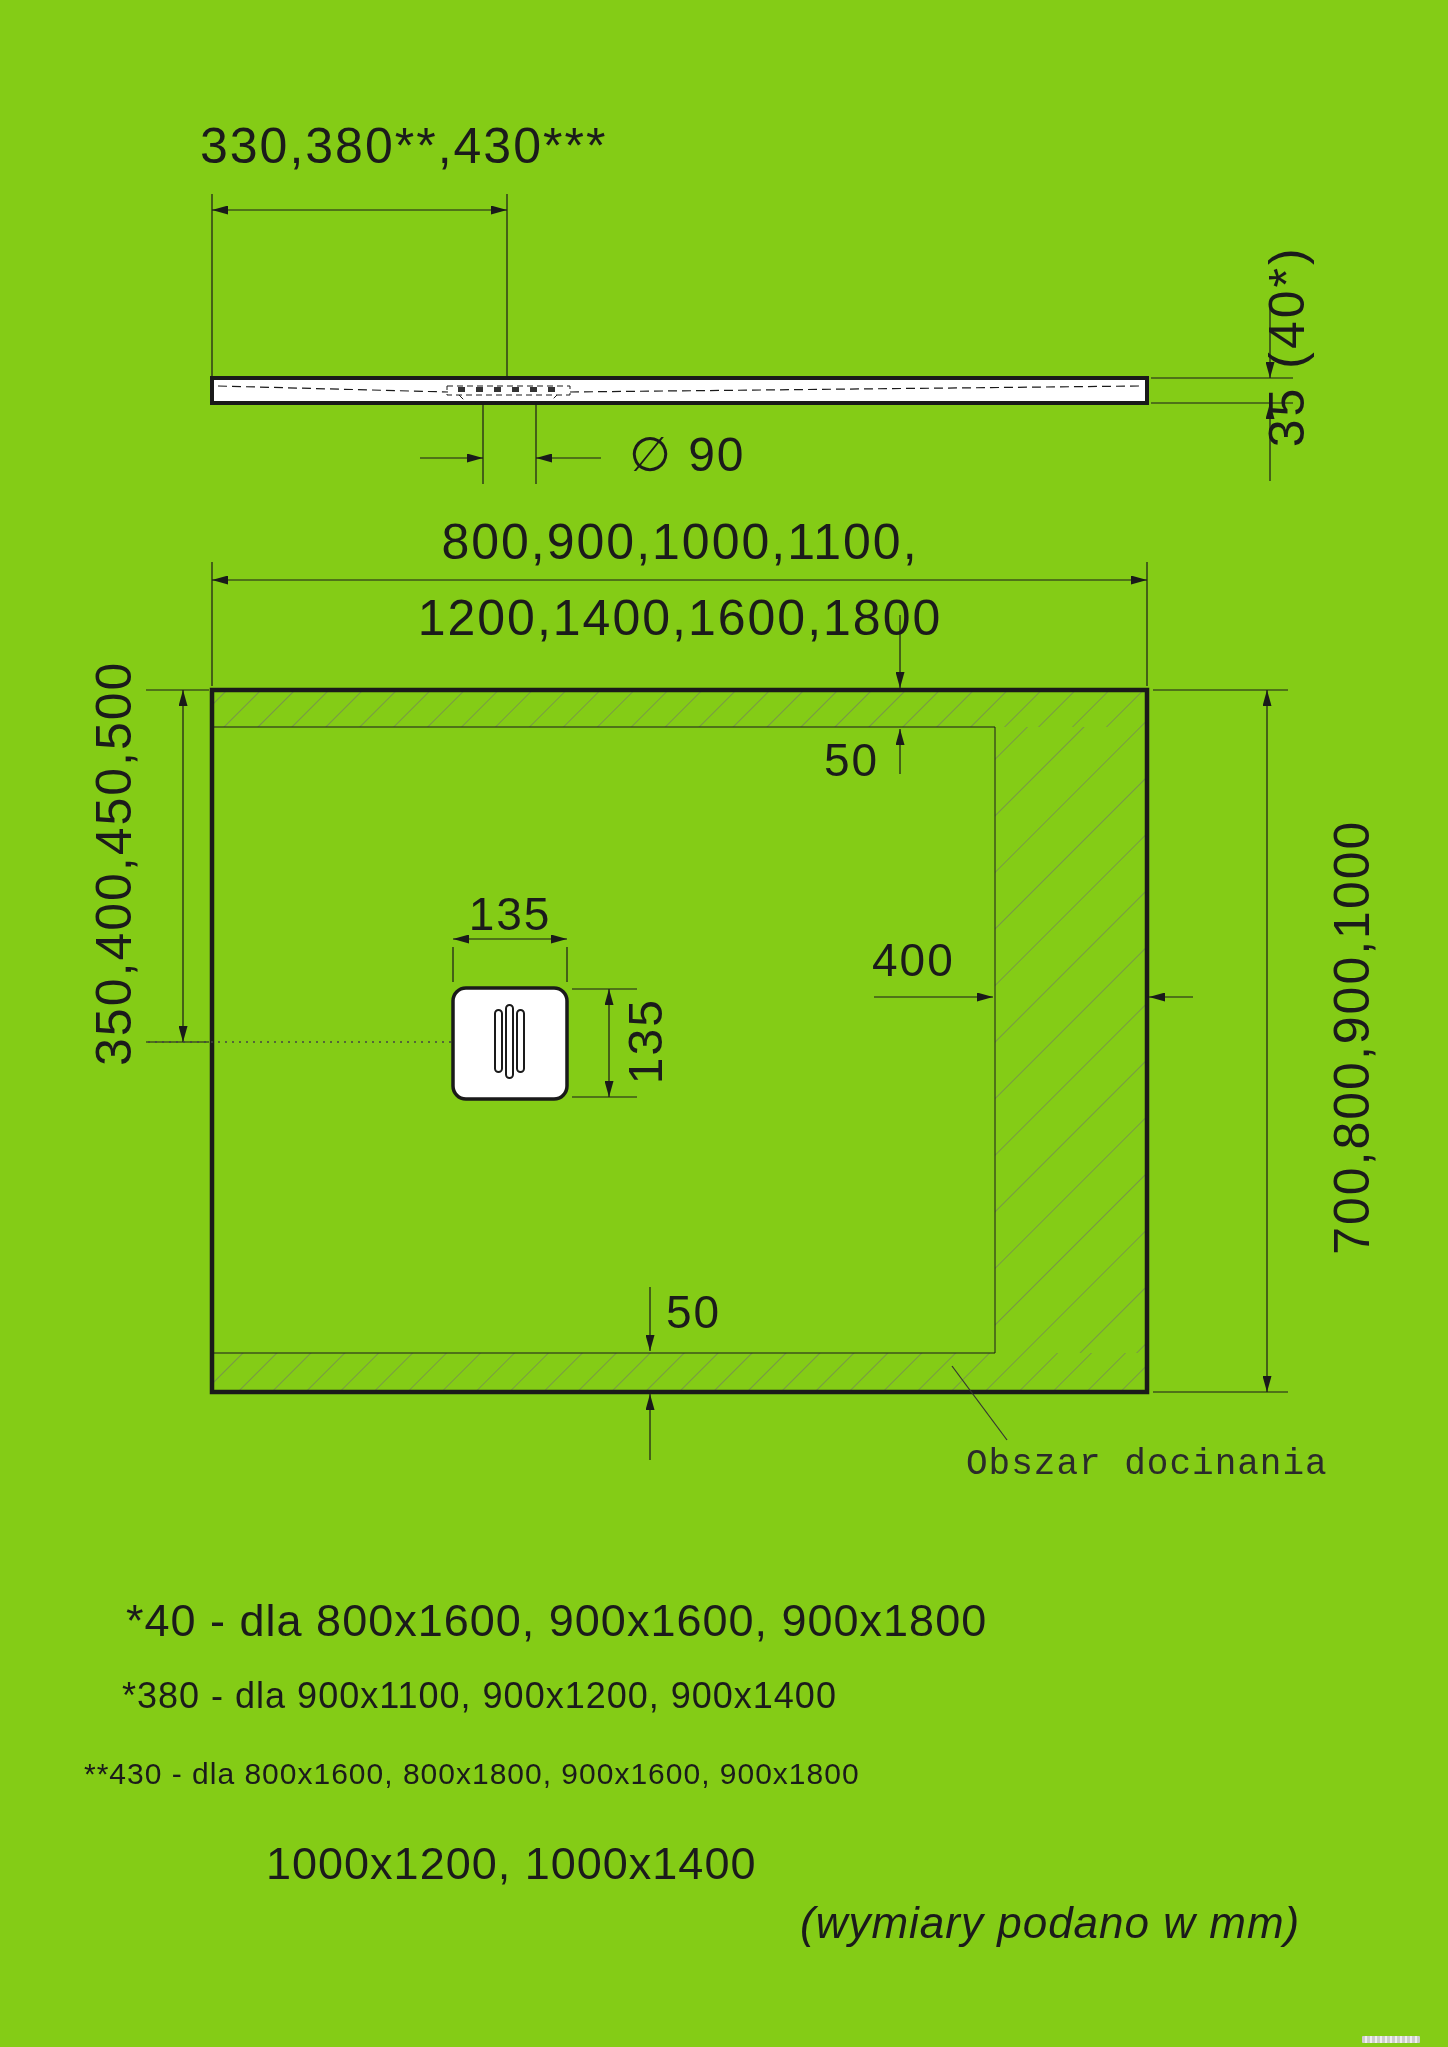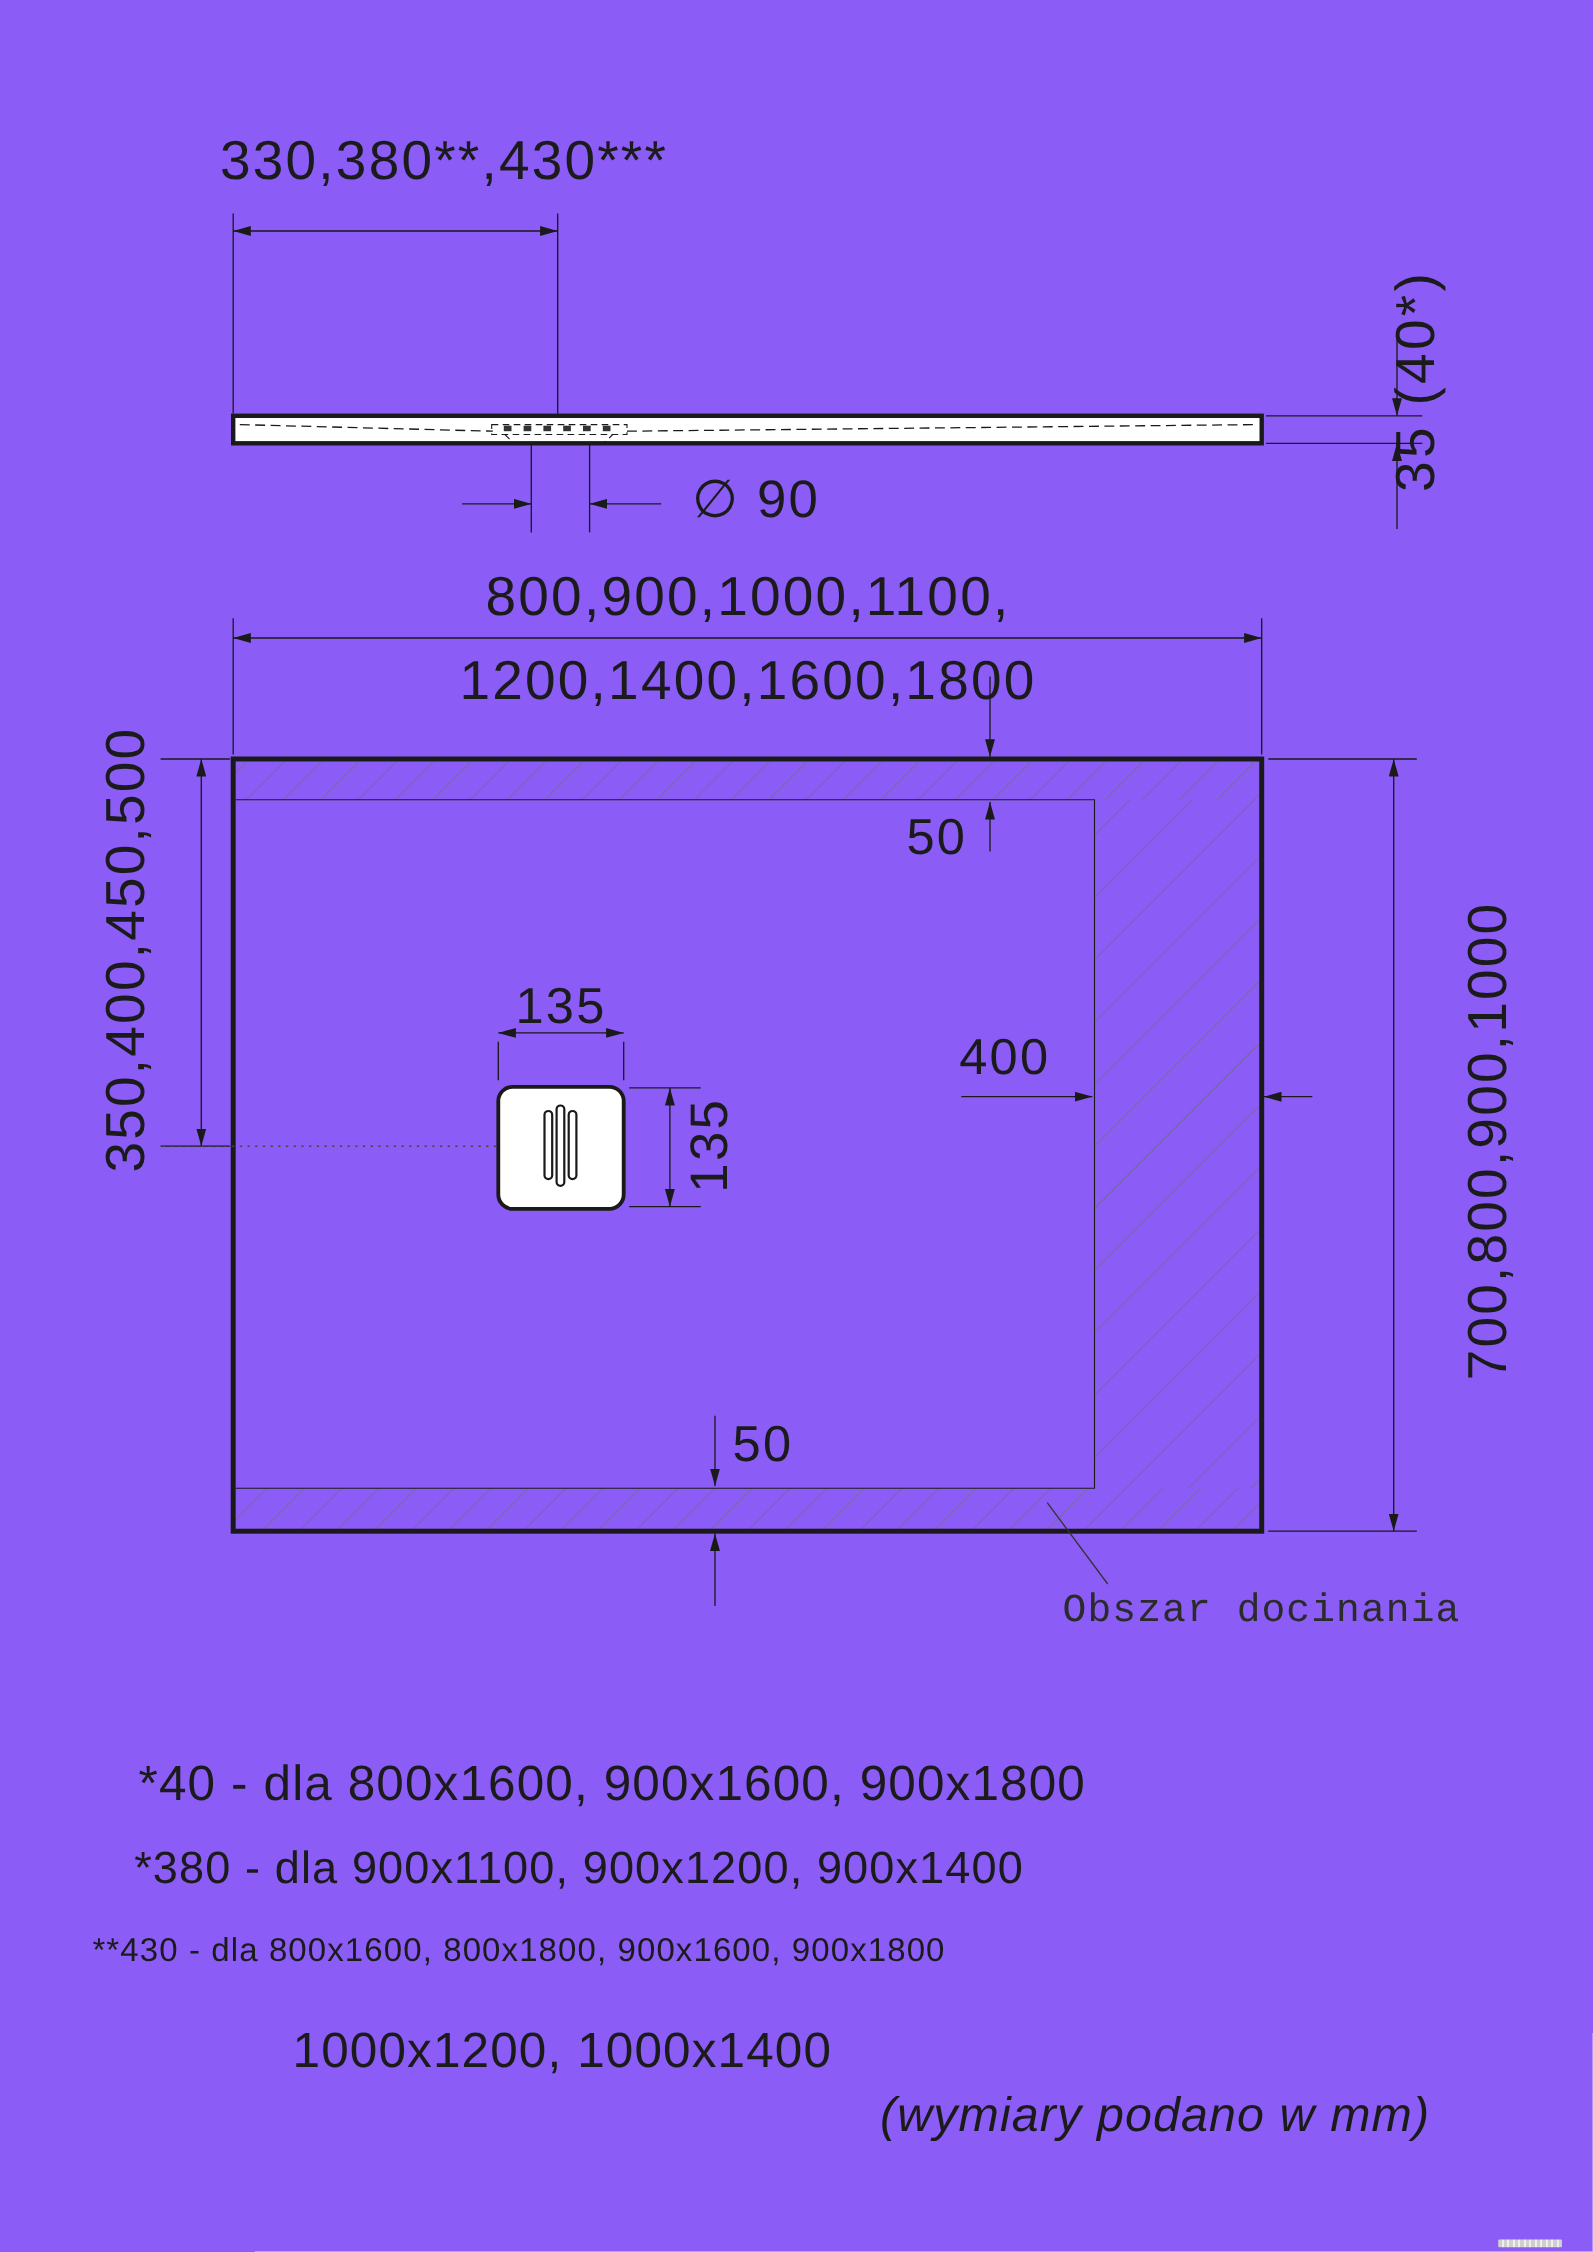--- a/index.html
+++ b/index.html
@@ -1,17 +1,17 @@
 <!DOCTYPE html>
 <html><head>
 <meta charset="utf-8">
 <style>
   html,body{margin:0;padding:0;background:#ffffff;}
   #canvas{
-    position:relative;width:1448px;height:2047px;background:#8b5cf6;
+    position:relative;width:1448px;height:2047px;background:#84cc16;
     font-family:"Liberation Sans","DejaVu Sans",sans-serif;overflow:hidden;
   }
   #linework{position:absolute;left:0;top:0;}
   .lbl{
     position:absolute;color:#1b1b1b;white-space:nowrap;
     font-family:"Liberation Sans","DejaVu Sans",sans-serif;
     letter-spacing:2px;line-height:1.05;
   }
   .dim{font-size:46px;}
   .big{font-size:50px;}
@@ -142,20 +142,20 @@
   <div class="lbl dim" style="left:872px;top:936px;">400</div>
 
   <div class="lbl rot big center" style="left:1122px;top:1011px;width:460px;">700,800,900,1000</div>
 
   <div class="lbl dim" style="left:666px;top:1288px;">50</div>
 
   <div class="lbl" style="left:966px;top:1446px;font-size:36px;letter-spacing:1px;color:#2b2b2b;font-family:Liberation Mono, monospace;">Obszar docinania</div>
 
   <div class="notes">
     <div class="lbl" style="left:126px;top:1597px;font-size:45px;">*40 - dla 800x1600, 900x1600, 900x1800</div>
-    <div class="lbl" style="left:122px;top:1677px;font-size:41px;">*380 - dla 900x1100, 900x1200, 900x1400</div>
+    <div class="lbl" style="left:122px;top:1677px;font-size:36px;">*380 - dla 900x1100, 900x1200, 900x1400</div>
     <div class="lbl" style="left:84px;top:1758px;font-size:30px;">**430 - dla 800x1600, 800x1800, 900x1600, 900x1800</div>
     <div class="lbl" style="left:266px;top:1840px;font-size:45px;">1000x1200, 1000x1400</div>
     <div class="lbl italic" style="left:800px;top:1900px;font-size:44px;">(wymiary podano w mm)</div>
   </div>
 
   <div id="watermark"></div>
 </div>
 
 </body></html>

